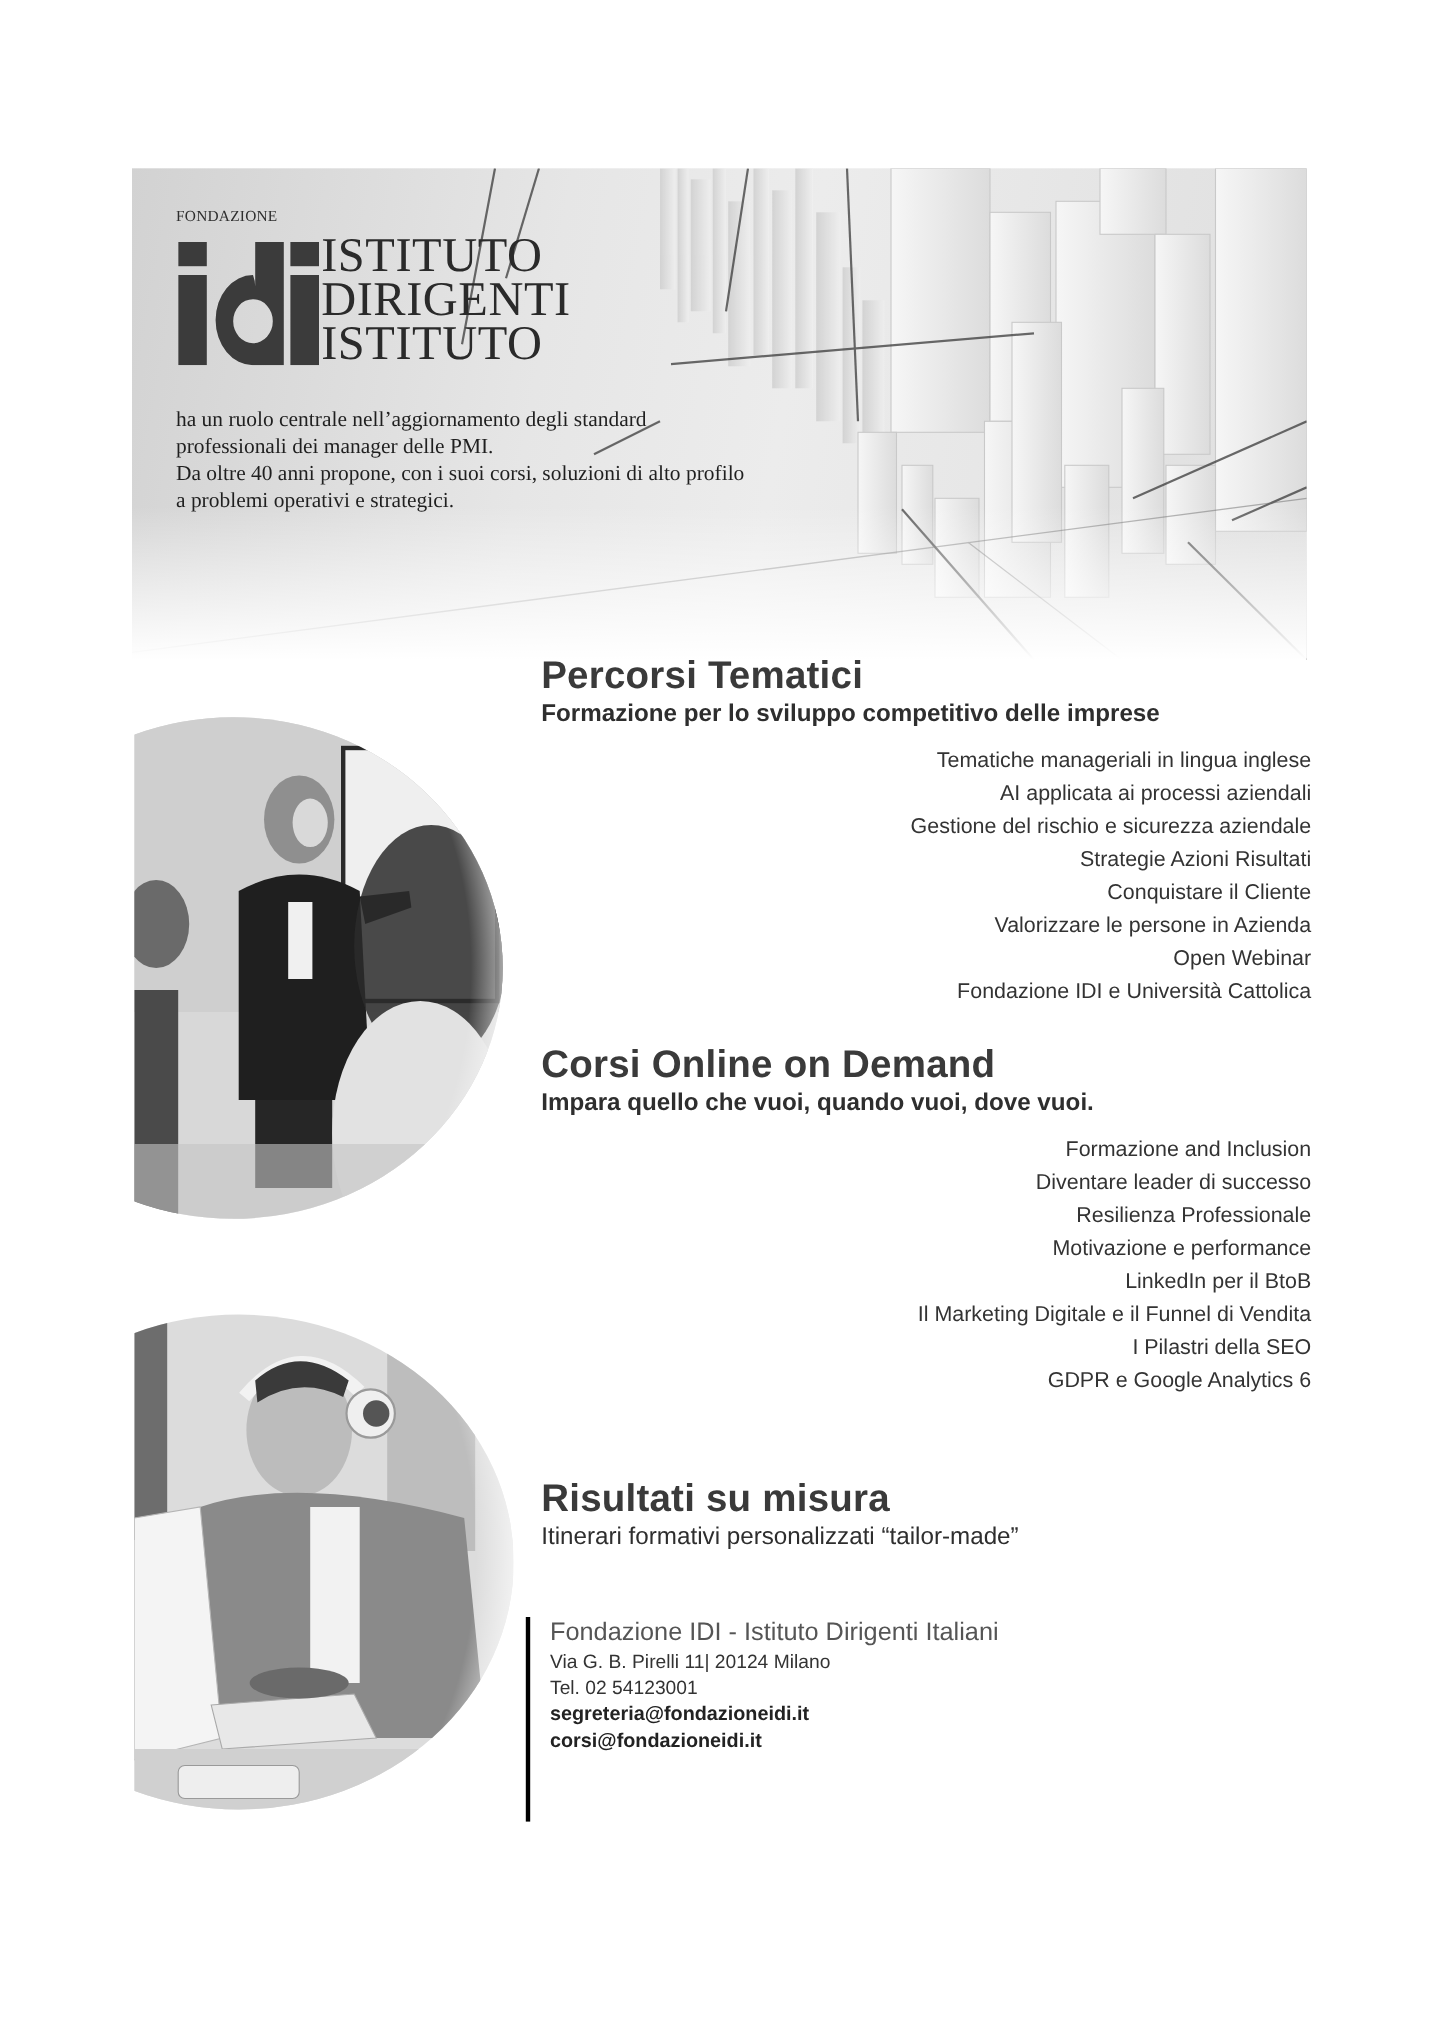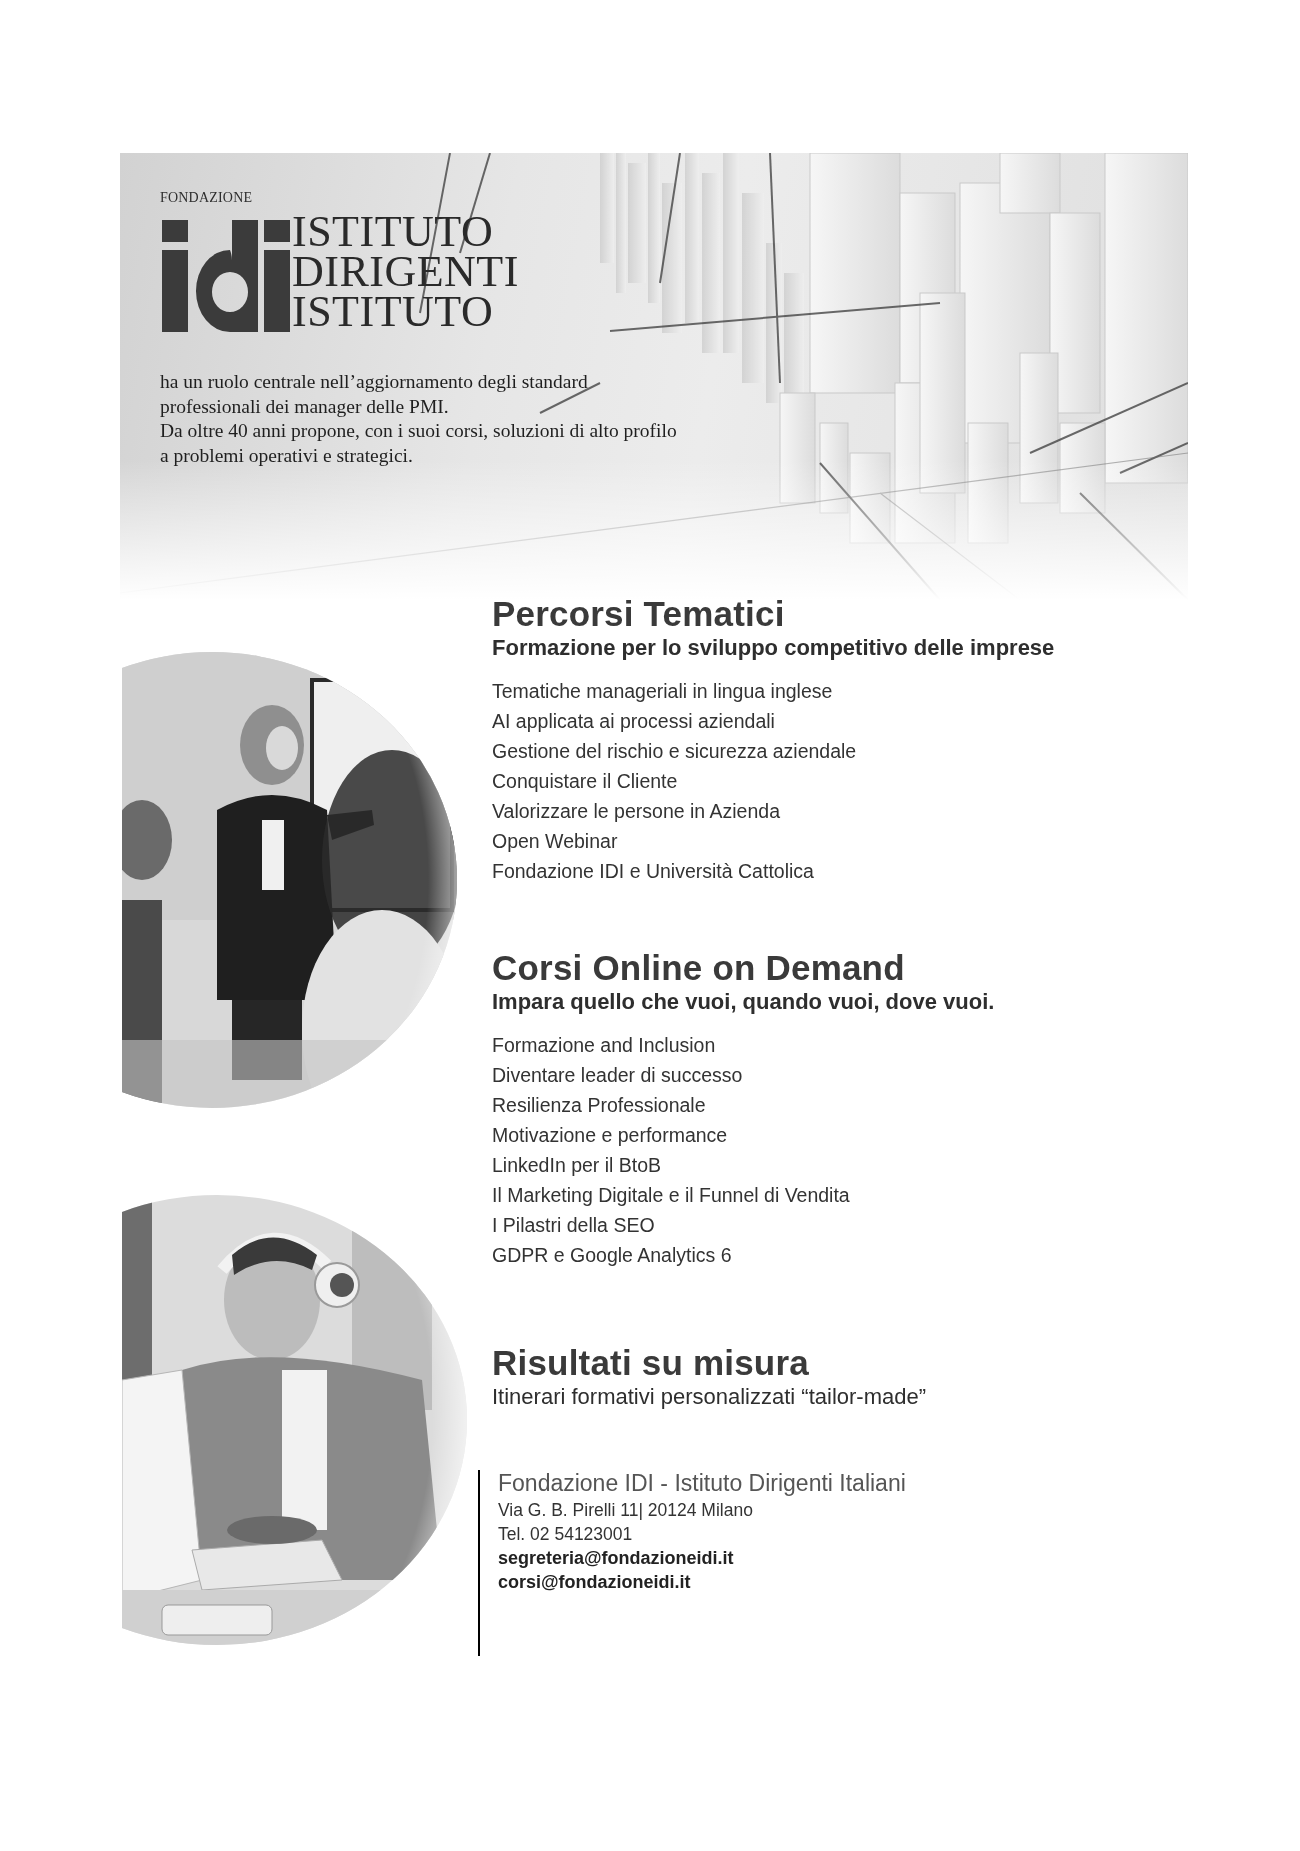--- a/index.html
+++ b/index.html
@@ -41,27 +41,27 @@
     font-family: "Liberation Sans", sans-serif; font-weight: bold; font-size: 35px; line-height: 40px;
     color: #3a3a3a; letter-spacing: 0.2px; white-space: nowrap;
   }
   .sec-sub {
     font-family: "Liberation Sans", sans-serif; font-weight: bold; font-size: 22px; line-height: 28px;
     color: #2e2e2e; white-space: nowrap; margin-top: 0px;
   }
   .sec-sub.light { font-weight: normal; color: #2e2e2e; }
   .sec-list { list-style: none; margin: 14px 0 0 0; padding: 0; }
   .sec-list li {
-    font-size: 19.5px; line-height: 30px; color: #333333; white-space: nowrap;
+    font-size: 19.5px; line-height: 30px; color: #333333; white-space: nowrap; text-align: right;
   }
   .sec-1 { top: 594px; }
   .sec-2 { top: 948px; }
   .sec-3 { top: 1343px; }
 
-  .contact { position: absolute; left: 478px; top: 1470px; height: 186px; border-left: 2px solid #000000; padding-left: 18px; width: 560px; }
+  .contact { position: absolute; left: 478px; top: 1470px; height: 186px; border-left: 4px solid #000000; padding-left: 18px; width: 560px; }
   .contact-org { font-size: 23px; line-height: 30px; color: #555555; white-space: nowrap; margin-top: -2px; }
   .contact-line { font-size: 17.5px; line-height: 24px; color: #333333; white-space: nowrap; }
   .contact-mail { font-size: 18px; line-height: 24px; color: #222222; font-weight: bold; white-space: nowrap; text-decoration: none; display: block; }
 </style>
 </head>
 <body>
 
 <div class="hero">
   <svg class="city" viewBox="0 0 1068 447" preserveAspectRatio="none">
     <defs>
@@ -222,20 +222,21 @@
   </svg>
 </div>
 
 <div class="section sec-1">
   <div class="sec-title">Percorsi Tematici</div>
   <div class="sec-sub">Formazione per lo sviluppo competitivo delle imprese</div>
   <ul class="sec-list">
     <li>Tematiche manageriali in lingua inglese</li>
     <li>AI applicata ai processi aziendali</li>
     <li>Gestione del rischio e sicurezza aziendale</li>
+    <li>Strategie Azioni Risultati</li>
     <li>Conquistare il Cliente</li>
     <li>Valorizzare le persone in Azienda</li>
     <li>Open Webinar</li>
     <li>Fondazione IDI e Università Cattolica</li>
   </ul>
 </div>
 
 <div class="section sec-2">
   <div class="sec-title">Corsi Online on Demand</div>
   <div class="sec-sub">Impara quello che vuoi, quando vuoi, dove vuoi.</div>

